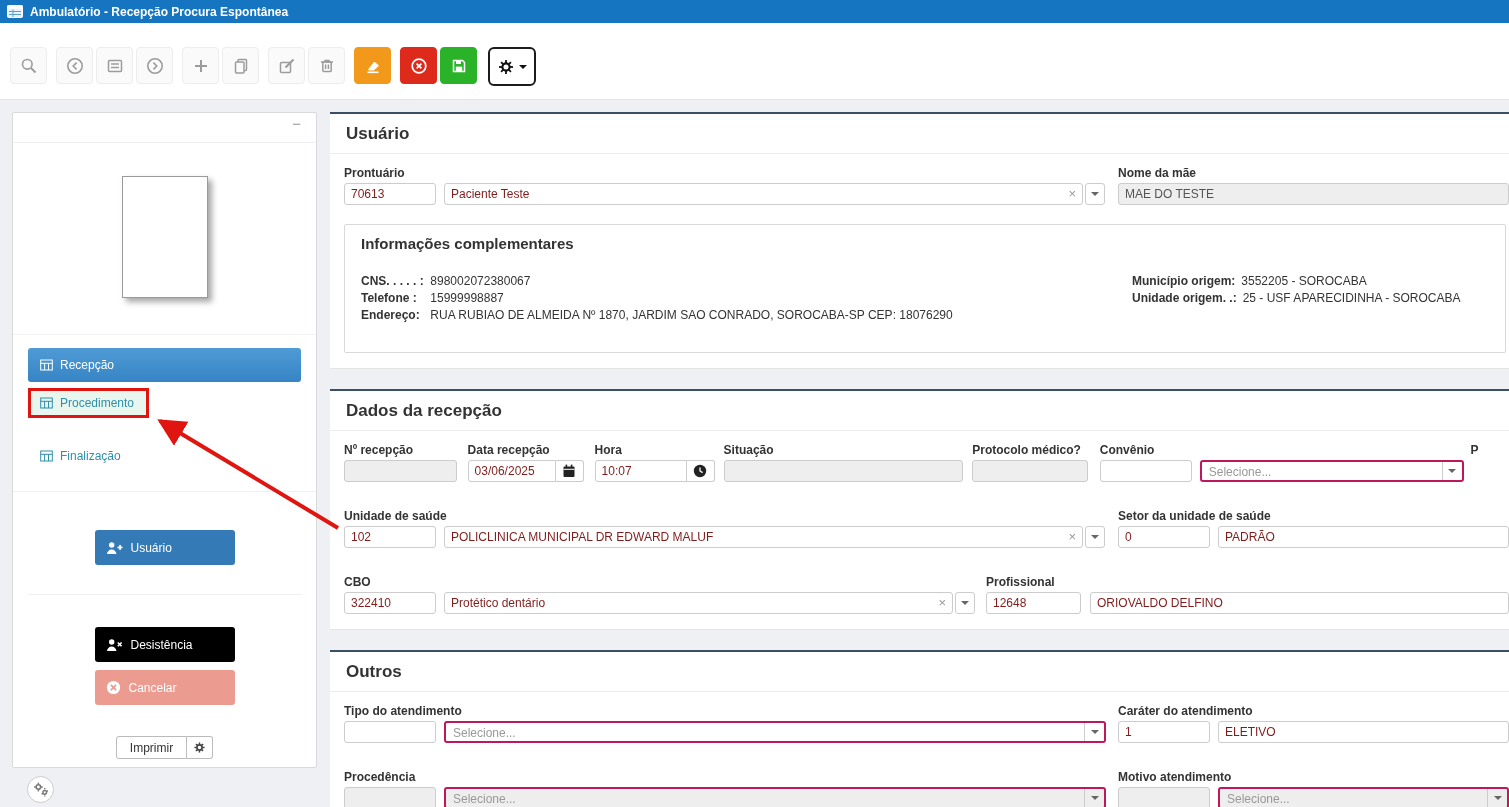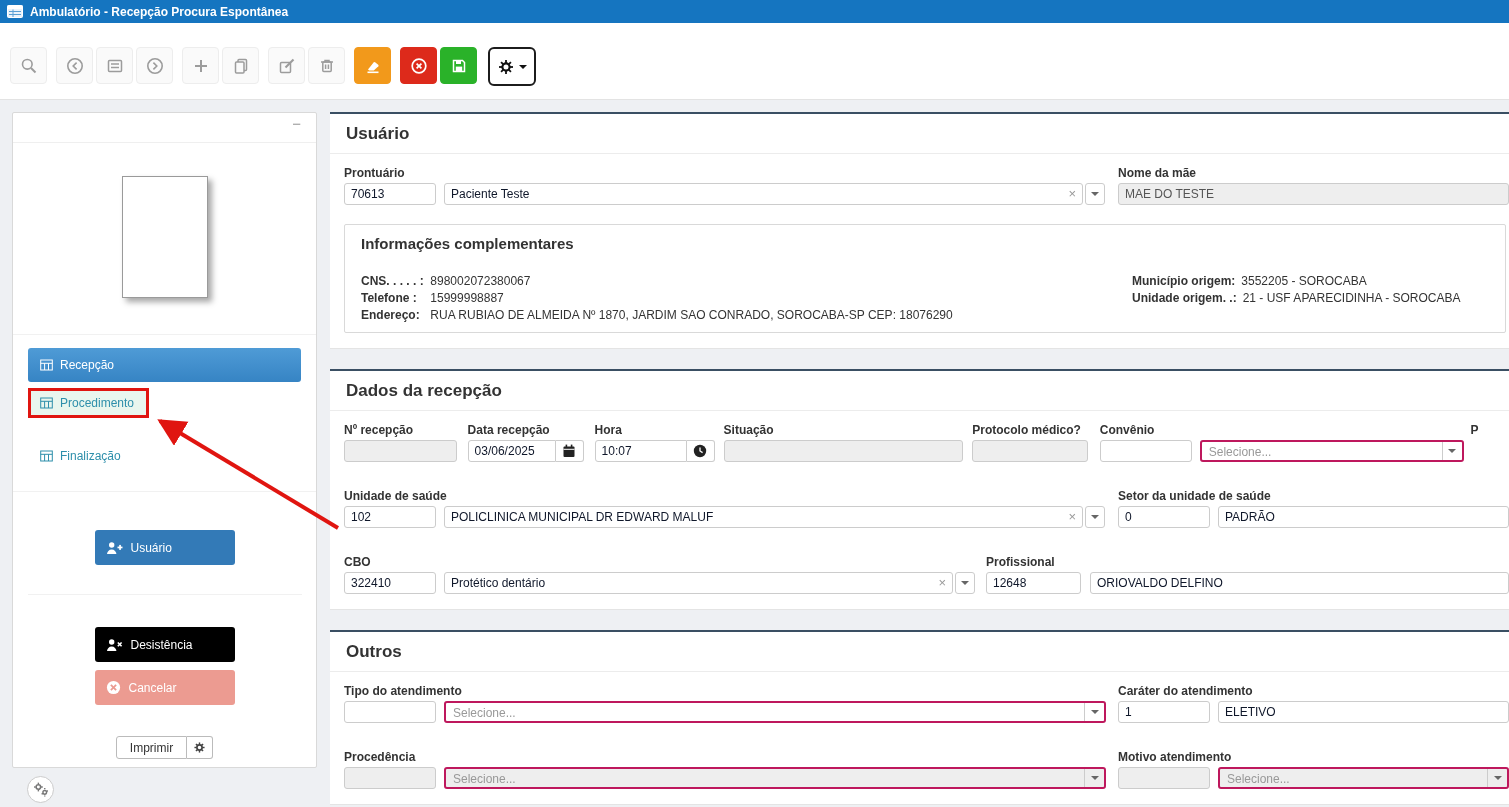--- a/index.html
+++ b/index.html
@@ -50,21 +50,21 @@
   .main{position:absolute;left:330px;top:112px;width:1179px}
   .panel{background:#fff;border-top:2px solid #3a4f63;border-bottom:1px solid #e4e4e4;margin-bottom:20px}
   .panel-h{font-size:17px;font-weight:bold;color:#333;padding:10px 16px 9px;border-bottom:1px solid #ececec}
   .panel-b{padding:12px 0 15px 14px}
   .row{display:flex;margin-top:27px}
   .row:first-child{margin-top:0}
   .fld{display:flex;flex-direction:column}
   .lbl{font-size:12px;font-weight:bold;color:#333;margin-bottom:3px;white-space:nowrap}
   .hgroup{display:flex;gap:8px}
   .igroup{display:flex}
-  .inp{height:22px;border:1px solid #ccc;border-radius:3px;background:#fff;font-size:12px;color:#0f172a;padding:0 6px;width:100%}
+  .inp{height:22px;border:1px solid #ccc;border-radius:3px;background:#fff;font-size:12px;color:#7f1d1d;padding:0 6px;width:100%}
   .inp.dis{background:#eee;color:#555}
   .att-l{border-radius:3px 0 0 3px}
   .addon{width:28px;height:22px;border:1px solid #ccc;border-left:none;border-radius:0 3px 3px 0;background:#fff;display:flex;align-items:center;justify-content:center;cursor:pointer}
   .inp-wrap{position:relative;flex:1;display:flex}
   .clr{position:absolute;right:7px;top:3px;color:#999;font-size:13px;line-height:15px;cursor:pointer}
   .caret-btn{width:20px;height:22px;margin-left:2px;border:1px solid #ccc;border-radius:3px;background:#fff;display:flex;align-items:center;justify-content:center}
   .select{display:flex;height:22px;border:2px solid #be185d;border-radius:3px;background:#fff;cursor:pointer}
   .select.dis{background:#eee}
   .select.dis .sel-caret{background:#eee}
   .sel-txt{flex:1;font-size:12px;color:#999;line-height:20px;padding:0 7px;white-space:nowrap;overflow:hidden}
@@ -76,21 +76,21 @@
   .f-hora{margin-right:9px}
   .f-sit{width:249px;margin-right:9px}
   .f-prot{width:120px;margin-right:12px}
   .f-conv{width:378px;margin-right:7px}
   .f-p{width:40px}
   .f-und{width:761px;margin-right:13px}
   .f-cbo{width:631px;margin-right:11px}
   .f-tipo{width:762px;margin-right:12px}
 
   
-  .info{border:1px solid #d9d9d9;border-radius:2px;margin:19px 3px 0 0;padding:10px 16px 8px}
+  .info{border:1px solid #d9d9d9;border-radius:2px;margin:19px 3px 0 0;padding:10px 16px 28px}
   .info-h{font-size:15px;font-weight:bold;color:#333;margin-bottom:21px}
   .info-cols{display:flex}
   .info-left{width:771px}
   .info-right{flex:1}
   .irow{font-size:12px;line-height:17px;white-space:nowrap}
   .ilbl{font-weight:bold;display:inline-block}
   .ilbl.w66{min-width:66px}
   .ilbl.pr{margin-right:6px}
 
   
@@ -340,21 +340,21 @@
       <div class="info">
         <div class="info-h">Informações complementares</div>
         <div class="info-cols">
           <div class="info-left">
             <div class="irow"><span class="ilbl w66">CNS. . . . . :</span> <span>898002072380067</span></div>
             <div class="irow"><span class="ilbl w66">Telefone :</span> <span>15999998887</span></div>
             <div class="irow"><span class="ilbl w66">Endereço:</span> <span>RUA RUBIAO DE ALMEIDA Nº 1870, JARDIM SAO CONRADO, SOROCABA-SP CEP: 18076290</span></div>
           </div>
           <div class="info-right">
             <div class="irow"><span class="ilbl pr">Município origem:</span><span>3552205 - SOROCABA</span></div>
-            <div class="irow"><span class="ilbl pr">Unidade origem. .:</span><span>21 - USF APARECIDINHA - SOROCABA</span></div>
+            <div class="irow"><span class="ilbl pr">Unidade origem. .:</span><span>25 - USF APARECIDINHA - SOROCABA</span></div>
           </div>
         </div>
       </div>
     </div>
   </section>
 
 
   <section class="panel">
     <div class="panel-h">Dados da recepção</div>
     <div class="panel-b">

